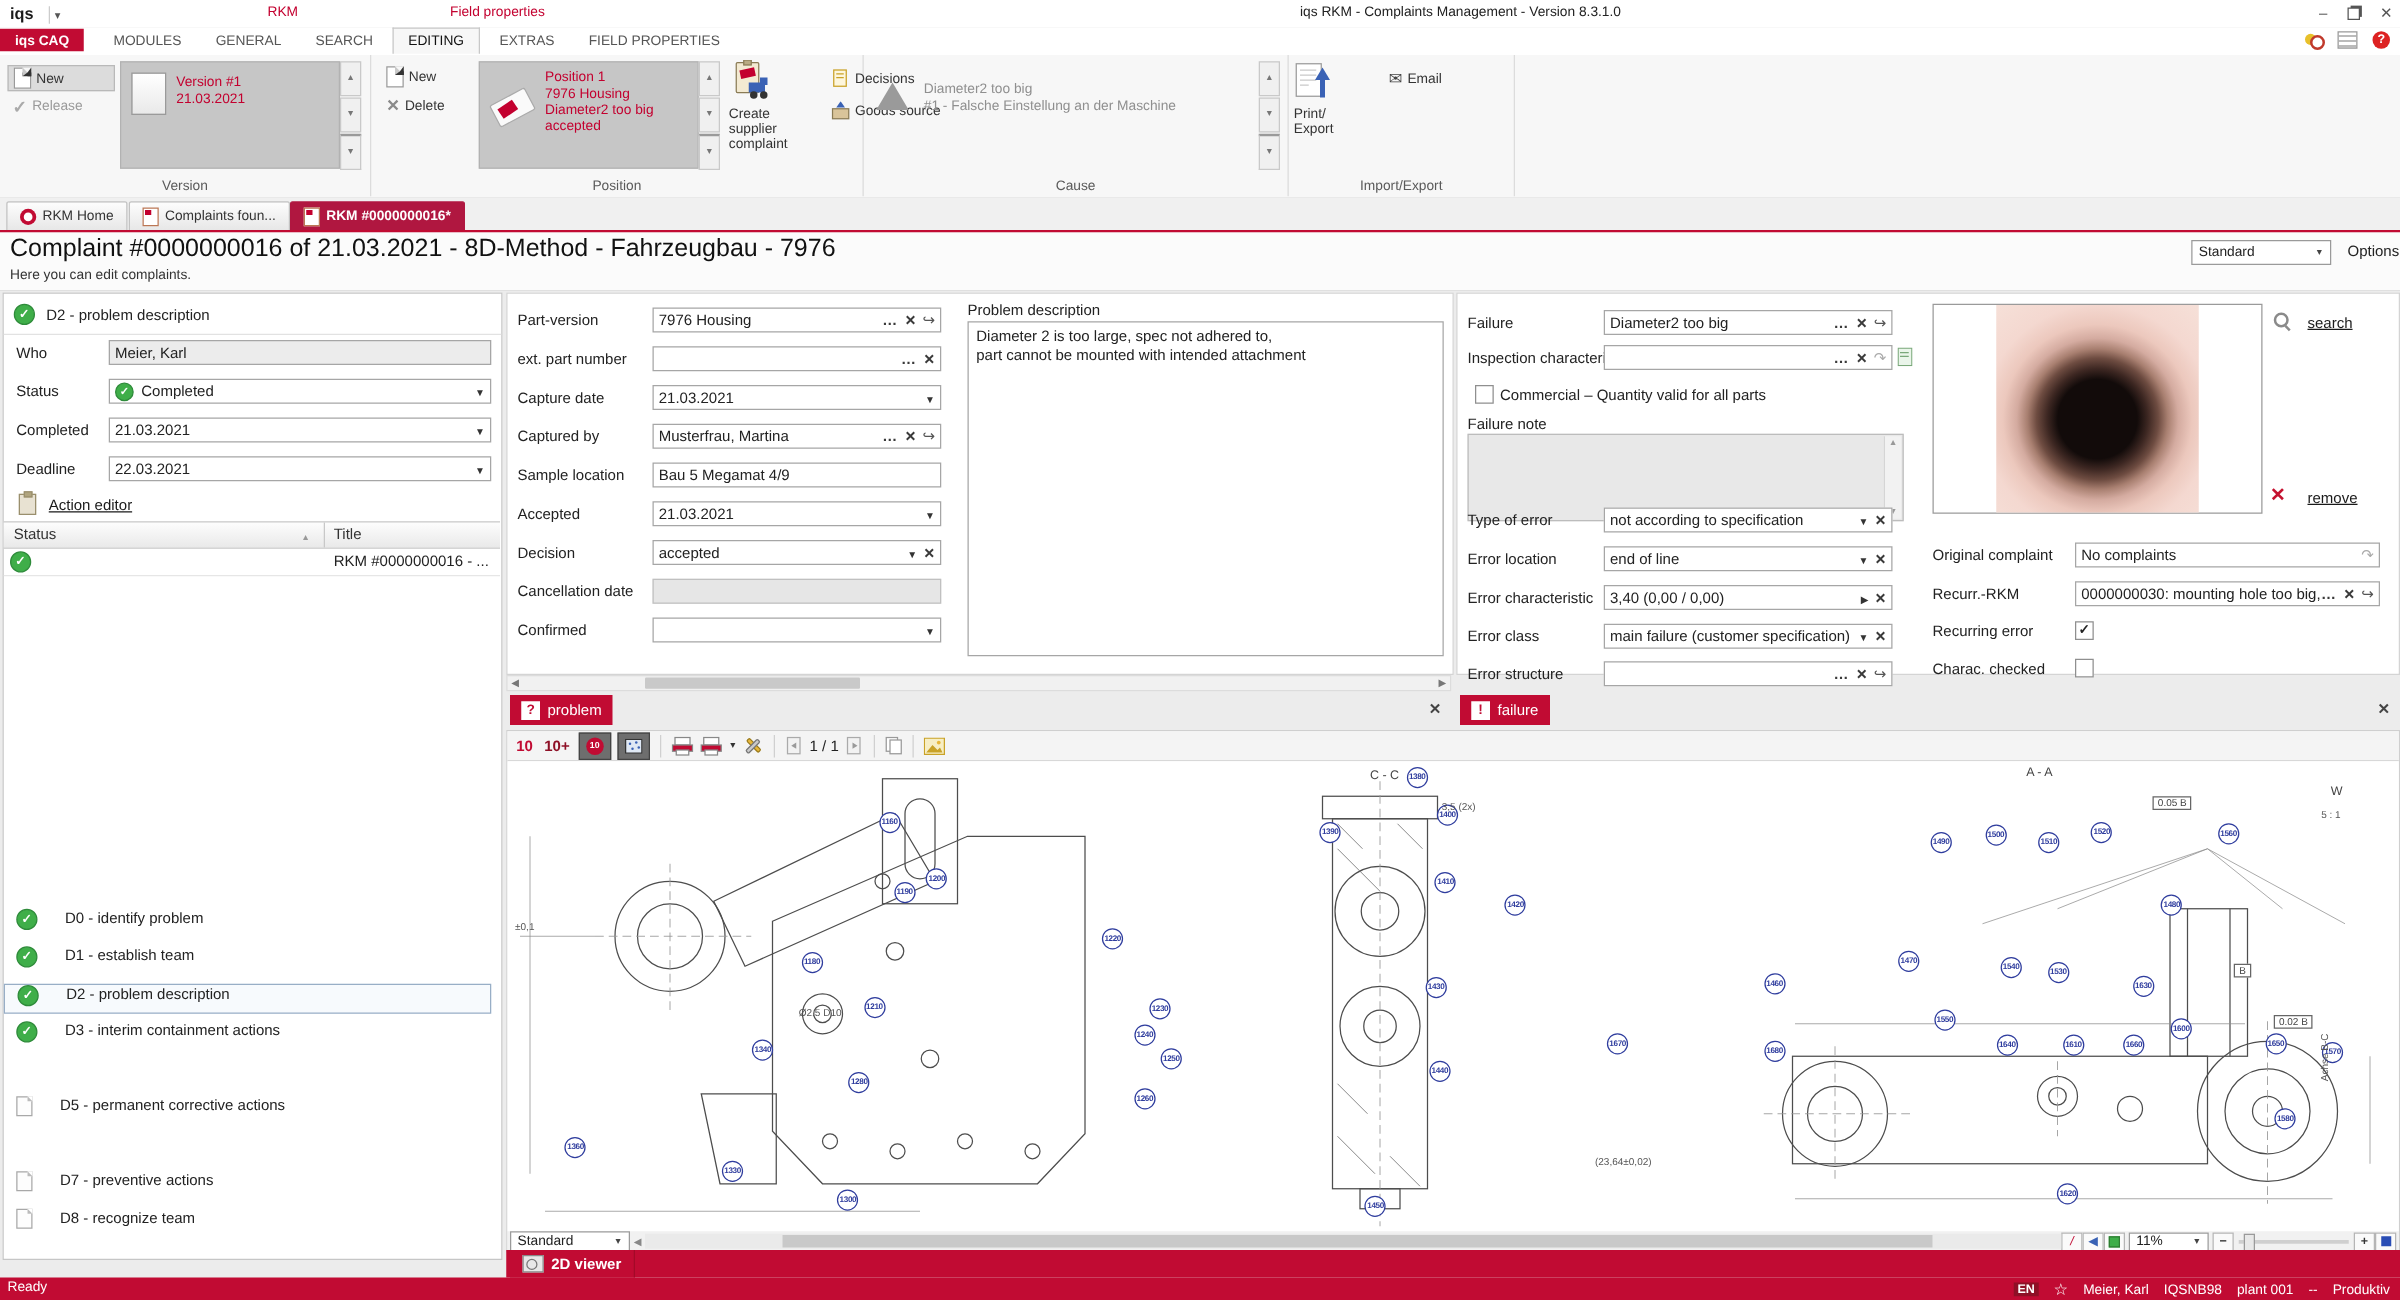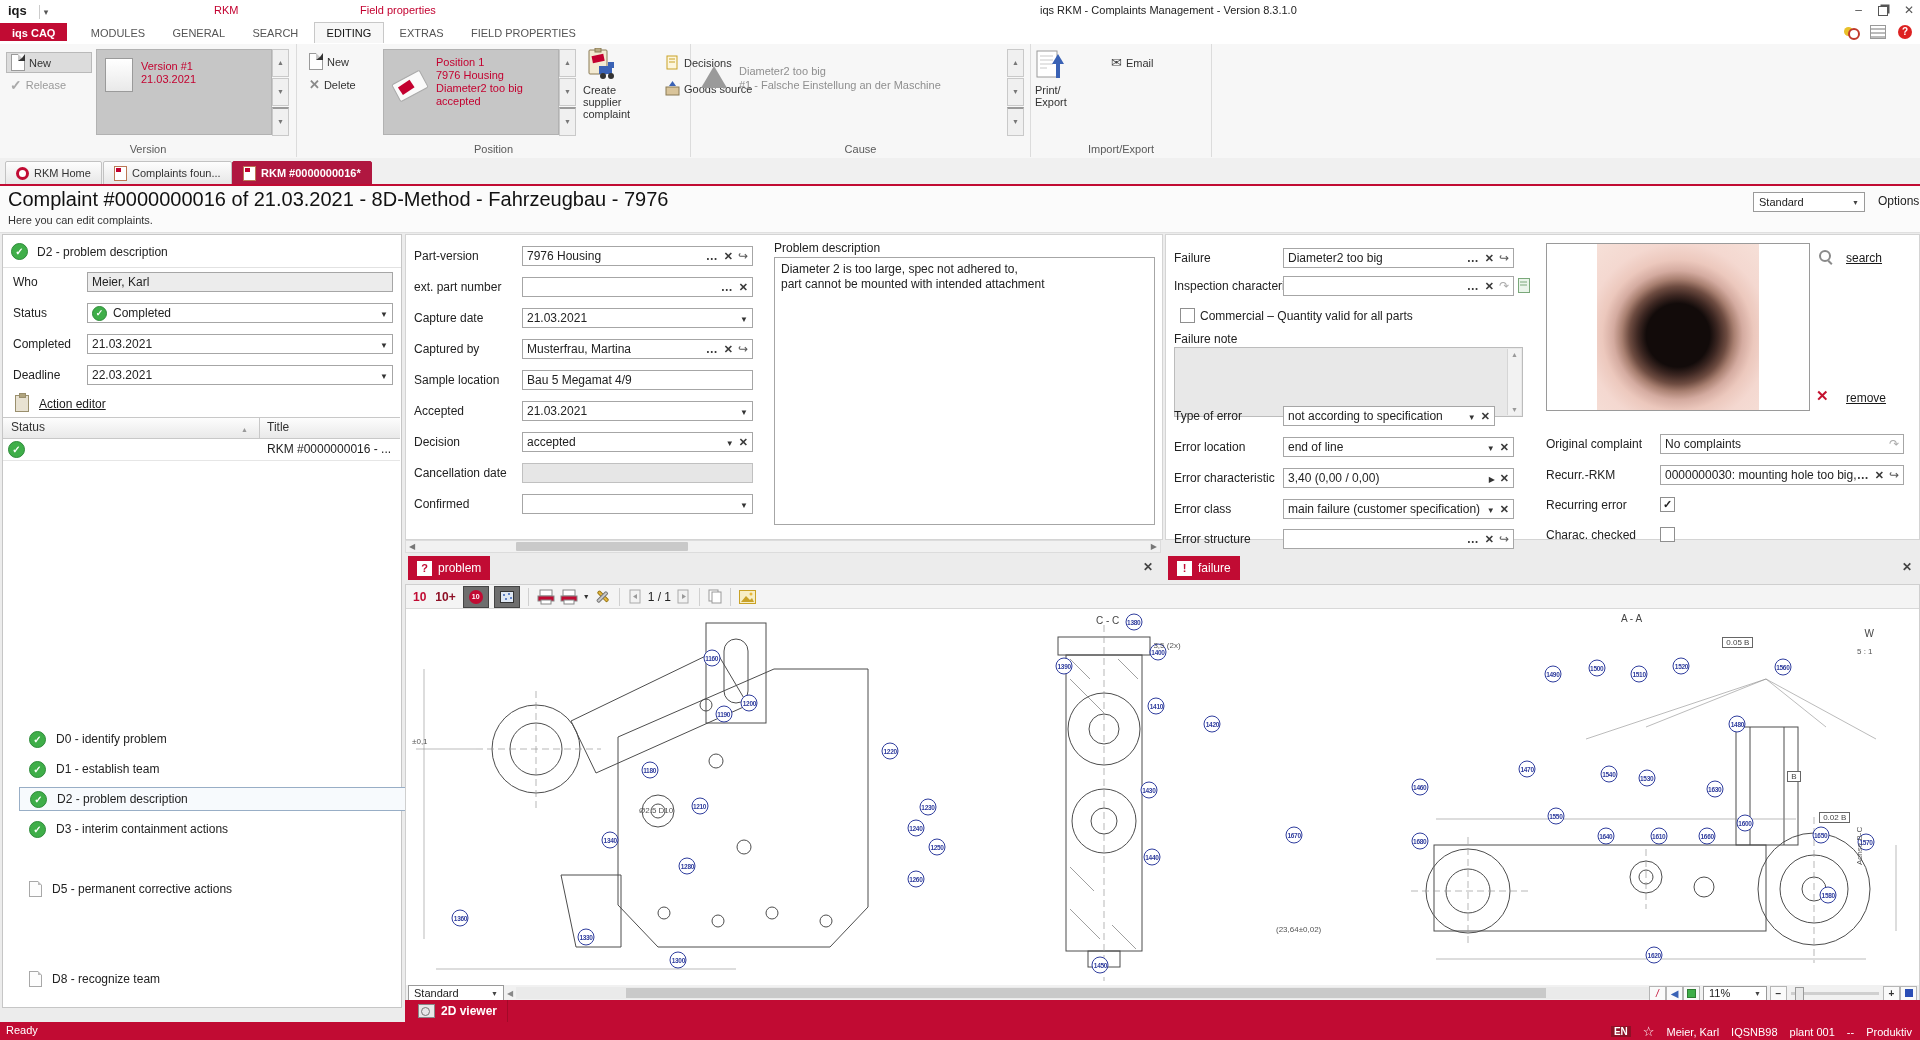--- a/index.html
+++ b/index.html
@@ -91,21 +91,21 @@
   .ic-clip{width:12px;height:15px;background:#e8e2d2;border:1px solid #9a8f6d;position:relative}
   .ic-clip::before{content:"";position:absolute;left:3px;top:-3px;width:5px;height:3px;background:#b0a47e;border:1px solid #9a8f6d}
   .ic-pencil{color:#d99b2b;font-size:14px}.ic-pencil::before{content:"✎"}
   .ic-mag{position:relative;width:15px;height:15px;display:inline-block}
   .ic-mag::before{content:"";position:absolute;left:1px;top:1px;width:8px;height:8px;border:2px solid #8a8a8a;border-radius:50%}
   .ic-mag::after{content:"";position:absolute;left:11px;top:11px;width:5px;height:2px;background:#8a8a8a;transform:rotate(45deg);transform-origin:0 0}
   .ic-redx{color:#c4122f;font-weight:bold;font-size:15px}.ic-redx::before{content:"✕"}
   .thead{position:absolute;background:linear-gradient(#fdfdfd,#e9e9e9);border-top:1px solid #c8c8c8;border-bottom:1px solid #c8c8c8;font-size:12px;color:#333}
   .sort::before{content:"▲";font-size:7px;color:#999}
   
-  .dstep{position:absolute;left:16px;width:390px;height:24px;display:flex;align-items:center;gap:10px;padding-left:10px;box-sizing:border-box}
+  .dstep{position:absolute;left:0;width:390px;height:24px;display:flex;align-items:flex-start;gap:22px;padding-left:10px;box-sizing:border-box}
   .dstep.selected{border:1px solid #98aec6;background:#f7fafd}
   .ico-docsm{width:11px;height:14px;background:#fdfdfd;border:1px solid #a8a8a8;position:relative}
   .ico-docsm::after{content:"";position:absolute;right:-1px;top:-1px;width:0;height:0;border-top:4px solid #fff;border-left:4px solid #bbb}
   
   .hscroll{position:absolute;height:13px;background:#f1f1f1;border:1px solid #dcdcdc;box-sizing:border-box}
   .hthumb{position:absolute;top:1px;height:9px;background:#c9c9c9;border-radius:1px}
   .sarrow{position:absolute;top:1px;font-size:8px;color:#777}
   
   .redtab{position:absolute;height:24px;background:#c10b33;color:#fff;display:flex;align-items:center;gap:6px;padding:0 9px;font-size:12px}
   .icbox{width:15px;height:15px;background:#fff;color:#c10b33;font-weight:bold;font-size:11px;text-align:center;line-height:15px}
@@ -373,20 +373,24 @@
       <span>D2 - problem description</span>
   </div>
   <div class="dstep" style="top:582px">
     <span class="okc"></span>
       <span>D3 - interim containment actions</span>
   </div>
   <div class="dstep" style="top:642px">
     <span class="ico-docsm"></span>
       <span>D5 - permanent corrective actions</span>
   </div>
+  <div class="dstep" style="top:702px">
+    <span class="ico-docsm"></span>
+      <span>D7 - preventive actions</span>
+  </div>
   <div class="dstep" style="top:732px">
     <span class="ico-docsm"></span>
       <span>D8 - recognize team</span>
   </div>
 </div>
 
 <div class="panel" style="left:405px;top:234px;width:756px;height:304px;border-color:#d4d4d4">
   <div class="flabel" style="left:8px;top:14px">Part-version</div>
   <div class="field" style="left:116px;top:11px;width:231px">
     <span class="val">7976   Housing</span>
@@ -507,21 +511,21 @@
       <span style="position:absolute;top:2px;left:3px;font-size:7px;color:#999">▲</span>
       <span style="position:absolute;bottom:2px;left:3px;font-size:7px;color:#999">▼</span>
     </div>
   </div>
   <div class="flabel" style="left:8px;top:175px"></div>
   <div class="flabel" style="left:8px;top:175px"></div>
   <div class="flabel" style="left:8px;top:175px"></div>
   <div class="flabel" style="left:8px;top:175px"></div>
 
   <div class="flabel" style="left:8px;top:174px">Type of error</div>
-  <div class="field" style="left:117px;top:171px;width:212px">
+  <div class="field" style="left:117px;top:171px;width:231px">
     <span class="val">not according to specification</span>
     <span class="fico">
         <span class="ic-car"></span>
         <span class="ic-x"></span>
       </span>
   </div>
   <div class="flabel" style="left:8px;top:205px">Error location</div>
   <div class="field" style="left:117px;top:202px;width:231px">
     <span class="val">end of line</span>
     <span class="fico">

